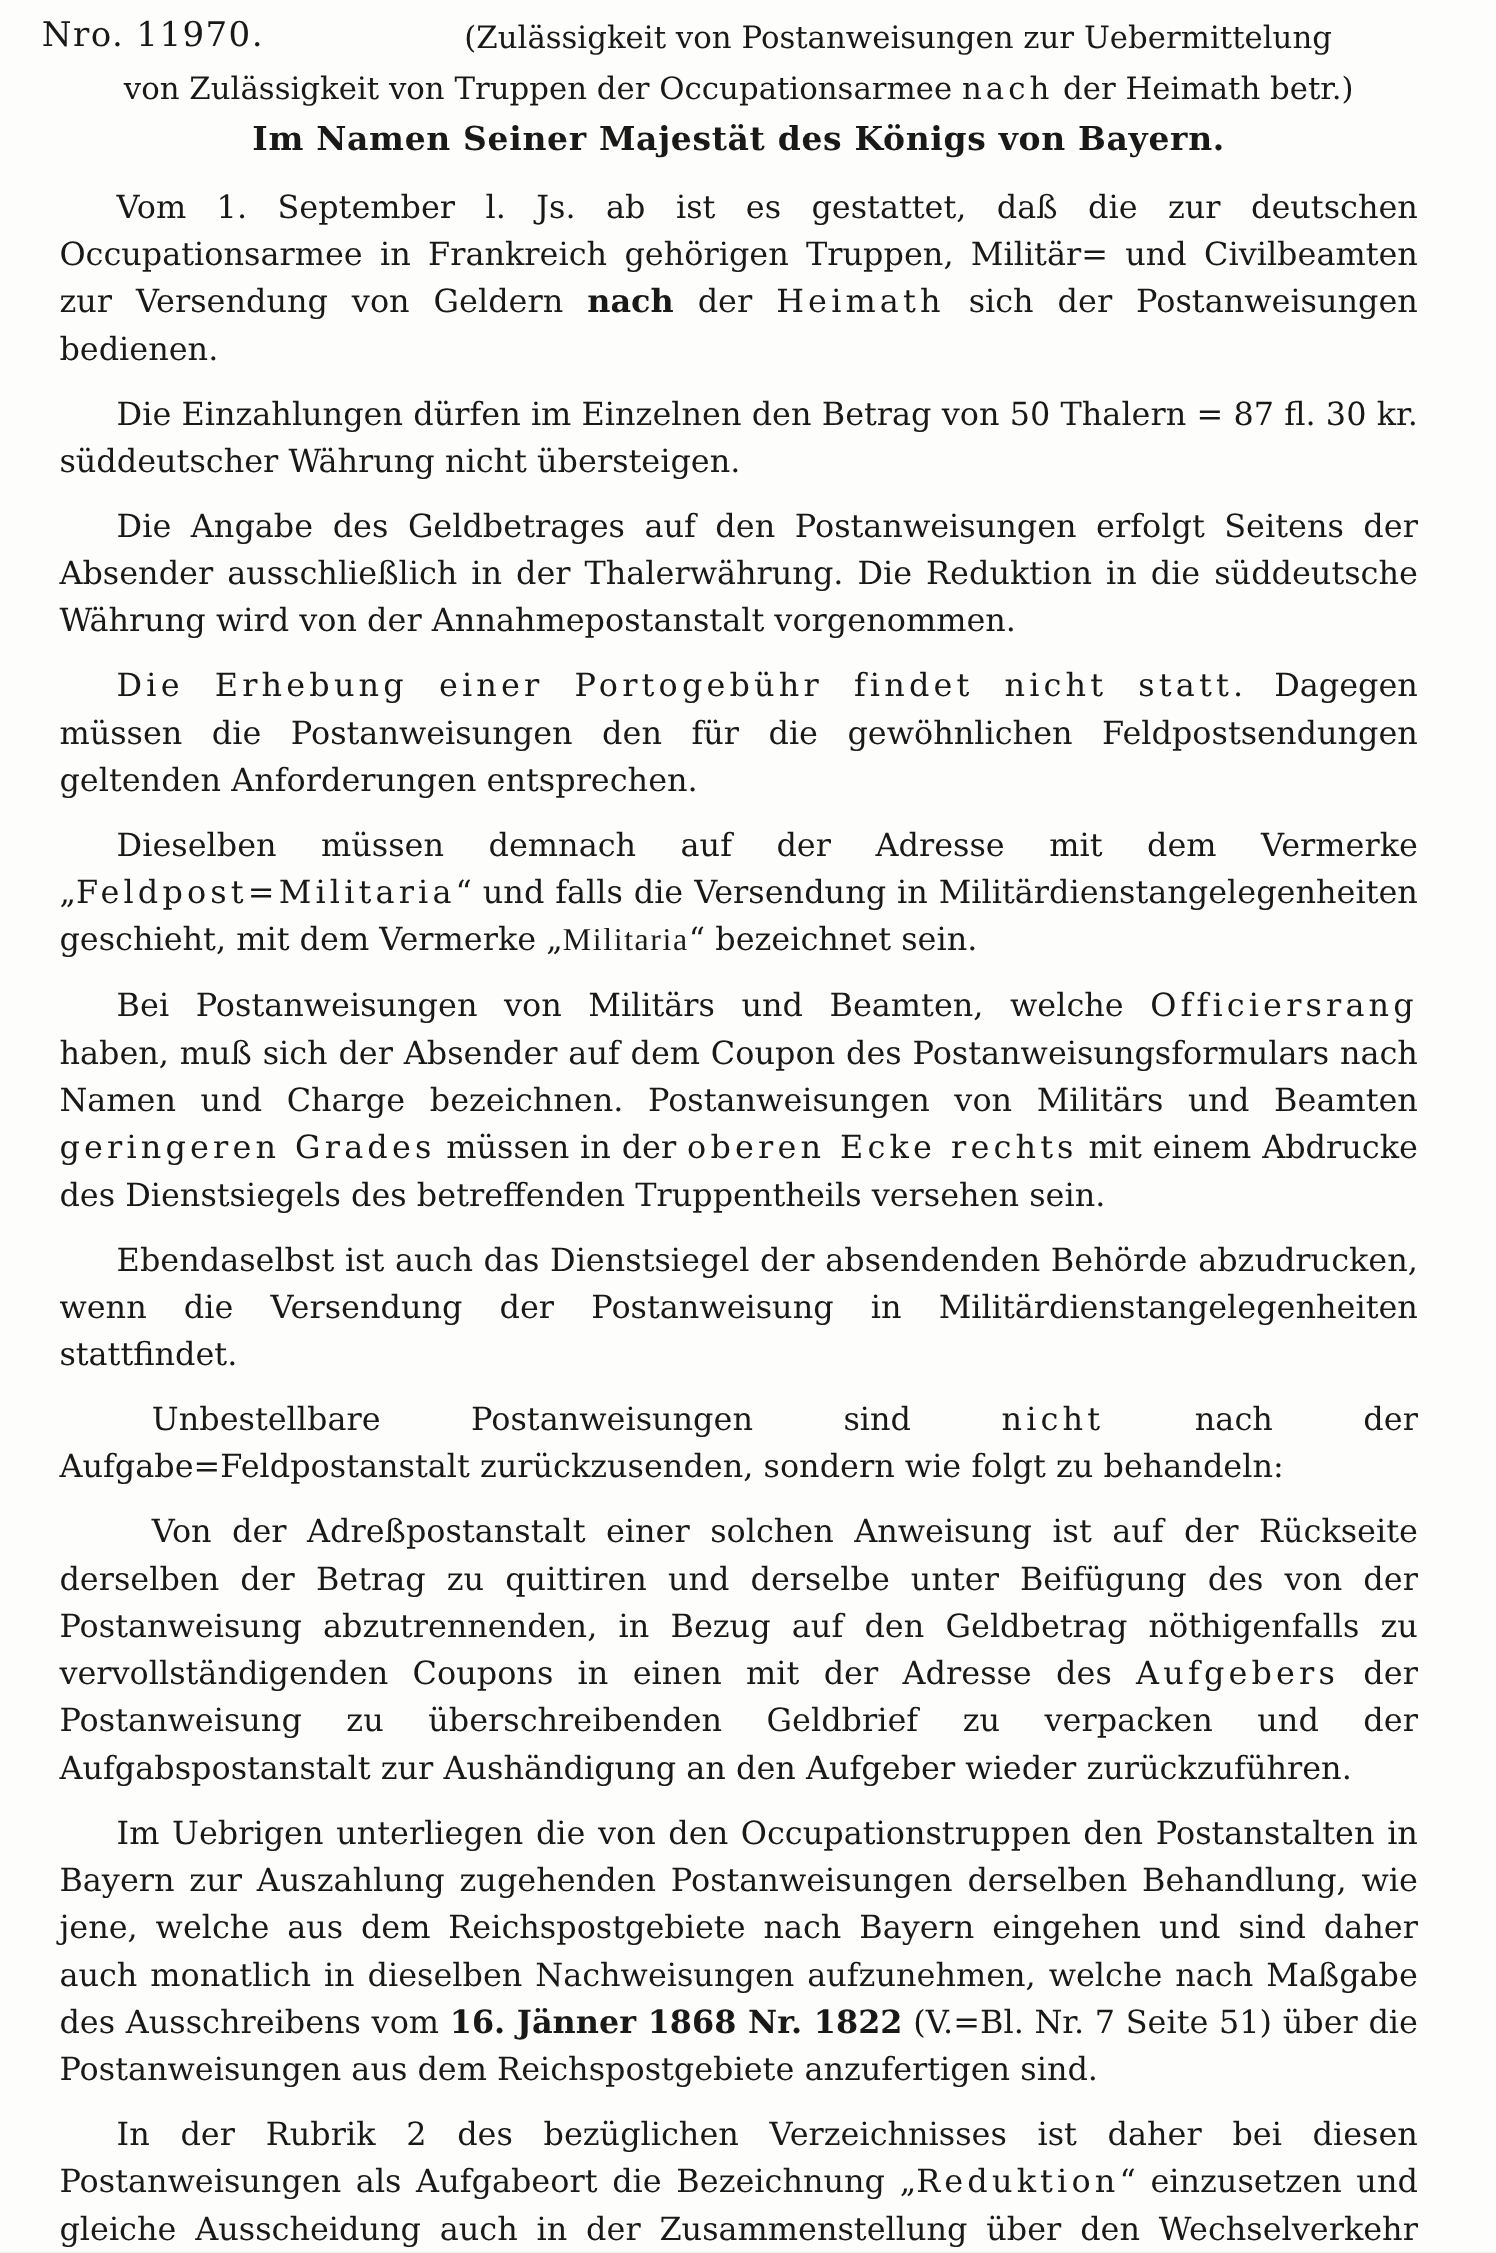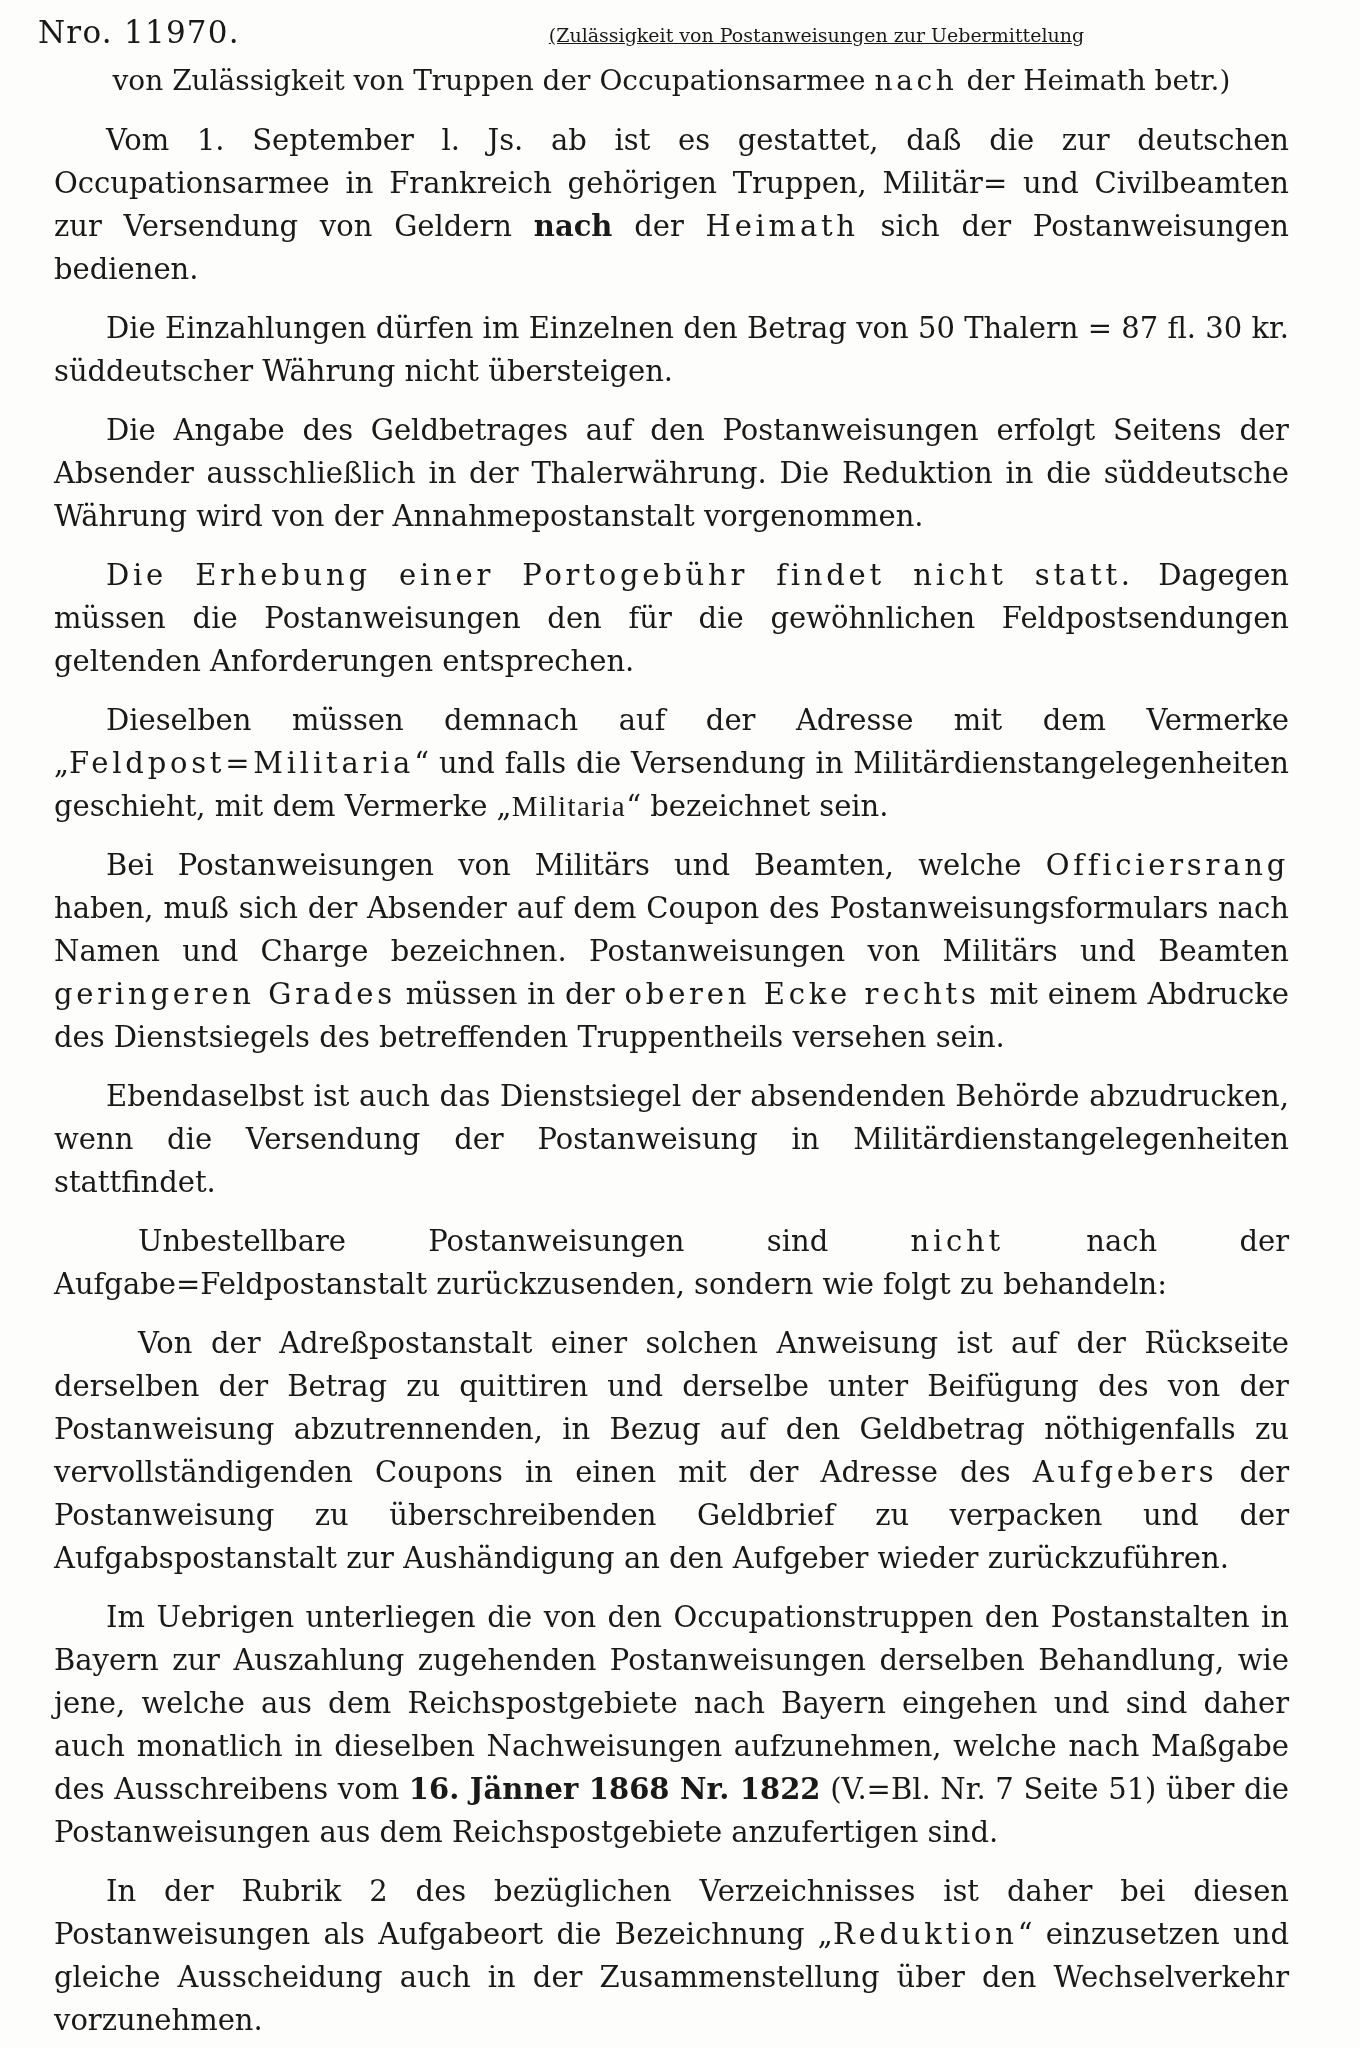--- a/index.html
+++ b/index.html
@@ -14,21 +14,21 @@
     position:relative;
     overflow:hidden;
   }
   .header-row { position:relative; height:46px; }
   .docket {
     position:absolute; left:0; top:2px;
     font-size:31px; letter-spacing:0.04em; white-space:nowrap;
   }
   .subject-line1 {
     margin:0 0 0 290px; text-align:center;
-    font-size:19px; line-height:46px; white-space:nowrap;text-decoration:underline;
+    font-size:28px; line-height:46px; white-space:nowrap;
   }
   .subject-line2 { margin:0; text-align:center; font-size:28px; line-height:45px; }
   .proclamation {
     margin:0; text-align:center; font-weight:bold;
     font-size:30px; line-height:48px; letter-spacing:0.02em;
   }
   .doc-body p.para {
     margin:16px; text-align:justify; text-indent:52px;
     font-size:29px; line-height:43px;
   }
@@ -43,20 +43,21 @@
 
 <div class="page">
 
   <div class="header-row">
     <span class="docket">Nro. 11970.</span>
     <p class="subject-line1">(Zulässigkeit von Postanweisungen zur Uebermittelung</p>
   </div>
 
   <p class="subject-line2"><span class="seg-n">von Zulässigkeit von Truppen der Occupationsarmee </span><span class="seg-sp">nach</span><span class="seg-n"> der Heimath betr.)</span></p>
 
+  <p class="proclamation">Im Namen Seiner Majestät des Königs von Bayern.</p>
 
   <div class="doc-body">
       <p class="para"><span class="seg-n">Vom 1. September l. Js. ab ist es gestattet, daß die zur deutschen Occupationsarmee in Frankreich gehörigen Truppen, Militär= und Civilbeamten zur Versendung von Geldern </span><span class="seg-b">nach</span><span class="seg-n"> der </span><span class="seg-sp">Heimath</span><span class="seg-n"> sich der Postanweisungen bedienen.</span></p>
       <p class="para"><span class="seg-n">Die Einzahlungen dürfen im Einzelnen den Betrag von 50 Thalern = 87 fl. 30 kr. süddeutscher Währung nicht übersteigen.</span></p>
       <p class="para"><span class="seg-n">Die Angabe des Geldbetrages auf den Postanweisungen erfolgt Seitens der Absender ausschließlich in der Thalerwährung. Die Reduktion in die süddeutsche Währung wird von der Annahmepostanstalt vorgenommen.</span></p>
       <p class="para"><span class="seg-sp">Die Erhebung einer Portogebühr findet nicht statt.</span><span class="seg-n"> Dagegen müssen die Postanweisungen den für die gewöhnlichen Feldpostsendungen geltenden Anforderungen entsprechen.</span></p>
       <p class="para"><span class="seg-n">Dieselben müssen demnach auf der Adresse mit dem Vermerke „</span><span class="seg-sp">Feldpost=Militaria</span><span class="seg-n">“ und falls die Versendung in Militärdienstangelegenheiten geschieht, mit dem Vermerke „</span><span class="seg-ant">Militaria</span><span class="seg-n">“ bezeichnet sein.</span></p>
       <p class="para"><span class="seg-n">Bei Postanweisungen von Militärs und Beamten, welche </span><span class="seg-sp">Officiersrang</span><span class="seg-n"> haben, muß sich der Absender auf dem Coupon des Postanweisungsformulars nach Namen und Charge bezeichnen. Postanweisungen von Militärs und Beamten </span><span class="seg-sp">geringeren Grades</span><span class="seg-n"> müssen in der </span><span class="seg-sp">oberen Ecke rechts</span><span class="seg-n"> mit einem Abdrucke des Dienstsiegels des betreffenden Truppentheils versehen sein.</span></p>
       <p class="para"><span class="seg-n">Ebendaselbst ist auch das Dienstsiegel der absendenden Behörde abzudrucken, wenn die Versendung der Postanweisung in Militärdienstangelegenheiten stattfindet.</span></p>
       <p class="para deep"><span class="seg-n">Unbestellbare Postanweisungen sind </span><span class="seg-sp">nicht</span><span class="seg-n"> nach der Aufgabe=Feldpostanstalt zurückzusenden, sondern wie folgt zu behandeln:</span></p>

